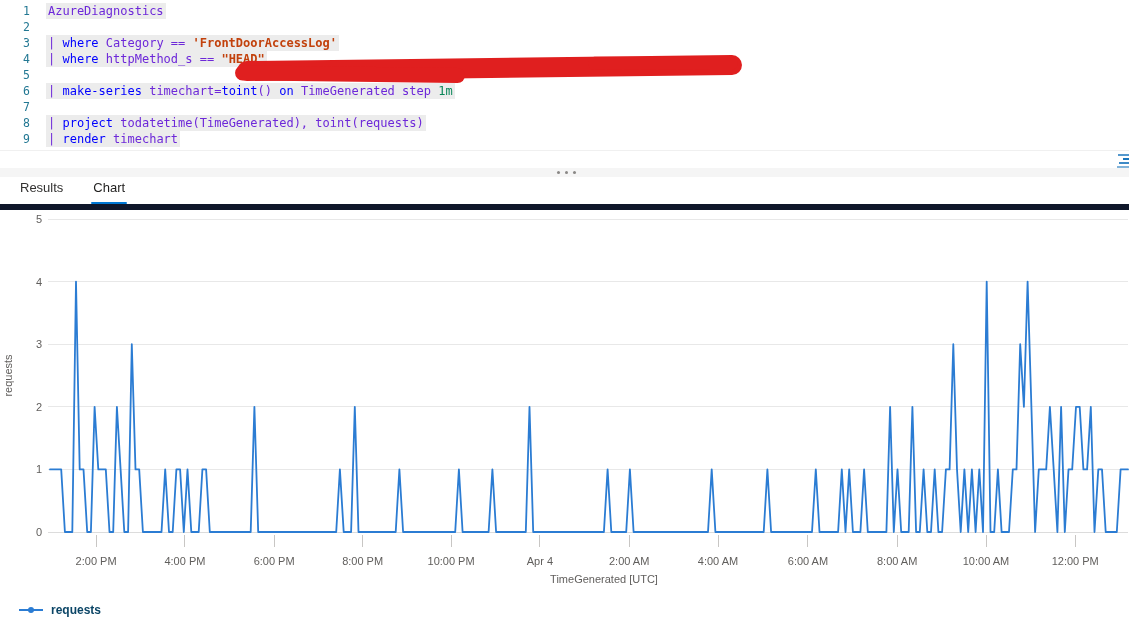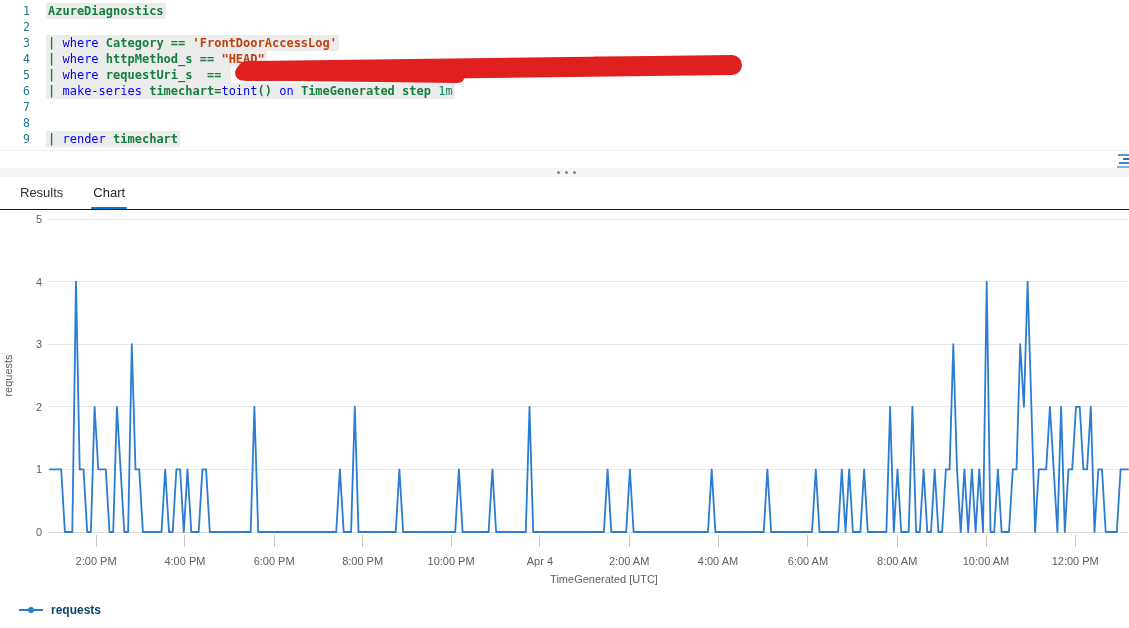--- a/index.html
+++ b/index.html
@@ -3,21 +3,21 @@
 <meta charset="utf-8">
 <style>
   html,body{margin:0;padding:0;background:#fff;}
   body{width:1129px;height:628px;overflow:hidden;font-family:"Liberation Sans",sans-serif;color:#323130;position:relative;}
 
   
   .editor{position:relative;height:150px;padding-top:3px;box-sizing:border-box;}
   .cl{display:flex;line-height:16px;font-family:"DejaVu Sans Mono","Liberation Mono",monospace;font-size:12px;white-space:pre;}
   .ln{width:30px;text-align:right;color:#237893;flex:0 0 30px;font-size:11.5px;}
   .ct{margin-left:16px;background:#ececec;padding:0 2px;}
-  .tok-plain{color:#15803d;font-weight:bold;}
+  .tok-plain{color:#6d28d9;}
   .tok-kw{color:#0000ff;}
   .tok-str{color:#c2410c;font-weight:bold;}
   .tok-num{color:#098658;}
 
   
   .redact{position:absolute;left:237px;top:58px;width:505px;height:20px;background:#e01f1f;border-radius:11px;transform:rotate(-0.7deg);}
   .redact::before{content:"";position:absolute;left:-2px;top:7px;width:230px;height:15px;background:#e01f1f;border-radius:9px;transform:rotate(1.4deg);}
   .redact::after{content:"";position:absolute;right:4px;top:1px;width:150px;height:13px;background:#e01f1f;border-radius:8px;transform:rotate(0.8deg);}
 
   
@@ -26,45 +26,45 @@
   .list-icon i{display:block;height:2px;margin:2px 0 0 auto;background:#1b76bc;border:0;}
   .list-icon i:nth-child(1){width:14px;opacity:.75;}
   .list-icon i:nth-child(2){width:9px;}
   .list-icon i:nth-child(3){width:13px;opacity:.85;}
   .list-icon i:nth-child(4){width:15px;opacity:.55;}
   .band{position:absolute;left:0;right:0;bottom:0;height:9px;background:#f5f5f5;cursor:row-resize;}
   .grip{position:absolute;left:50%;top:3px;width:3px;height:3px;border-radius:50%;background:#8a8886;
         box-shadow:-8px 0 0 #8a8886, 8px 0 0 #8a8886;}
 
   
-  .tabs{height:33px;border-bottom:1px solid #0f172a;padding-left:18px;display:flex;align-items:flex-end;box-sizing:border-box;}
+  .tabs{height:33px;border-bottom:6px solid #0f172a;padding-left:18px;display:flex;align-items:flex-end;box-sizing:border-box;}
   .tab{background:none;border:none;font-family:"Liberation Sans",sans-serif;font-size:13px;color:#323130;
        padding:6px 2px 9px 2px;margin-right:26px;cursor:pointer;position:relative;}
   .tab.active{font-weight:400;color:#201f1e;}
   .tab.active::after{content:"";position:absolute;left:0;right:0;bottom:0;height:2.5px;background:#0078d4;border-radius:2px;}
 
   
   .chart-wrap{position:relative;}
   #chart-svg{display:block;}
   .legend{display:flex;align-items:center;gap:7px;padding:8px 0 0 18px;}
   .legend-label{font-size:12px;font-weight:700;color:#0b4566;}
 </style>
 </head>
 <body>
 
 <div class="editor">
   <div id="code-lines">
       <div class="cl"><span class="ln">1</span><span class="ct"><span class="tok-plain">AzureDiagnostics</span></span></div>
       <div class="cl"><span class="ln">2</span></div>
       <div class="cl"><span class="ln">3</span><span class="ct"><span class="tok-plain">| </span><span class="tok-kw">where</span><span class="tok-plain"> Category == </span><span class="tok-str">'FrontDoorAccessLog'</span></span></div>
       <div class="cl"><span class="ln">4</span><span class="ct"><span class="tok-plain">| </span><span class="tok-kw">where</span><span class="tok-plain"> httpMethod_s == </span><span class="tok-str">"HEAD"</span></span></div>
-      <div class="cl"><span class="ln">5</span><span class="ct"><span class="tok-plain">| </span><span class="tok-kw">where</span><span class="tok-plain"> requestUri_s  == </span></span></div>
+      <div class="cl"><span class="ln">5</span></div>
       <div class="cl"><span class="ln">6</span><span class="ct"><span class="tok-plain">| </span><span class="tok-kw">make-series</span><span class="tok-plain"> timechart=</span><span class="tok-kw">toint</span><span class="tok-plain">() </span><span class="tok-kw">on</span><span class="tok-plain"> TimeGenerated step </span><span class="tok-num">1m</span></span></div>
       <div class="cl"><span class="ln">7</span></div>
-      <div class="cl"><span class="ln">8</span></div>
+      <div class="cl"><span class="ln">8</span><span class="ct"><span class="tok-plain">| </span><span class="tok-kw">project</span><span class="tok-plain"> todatetime(TimeGenerated), toint(requests)</span></span></div>
       <div class="cl"><span class="ln">9</span><span class="ct"><span class="tok-plain">| </span><span class="tok-kw">render</span><span class="tok-plain"> timechart</span></span></div>
     </div>
   <div class="redact"></div>
 </div>
 
 <div class="divider-zone">
   <span class="list-icon">
       <i></i>
       <i></i>
       <i></i>

